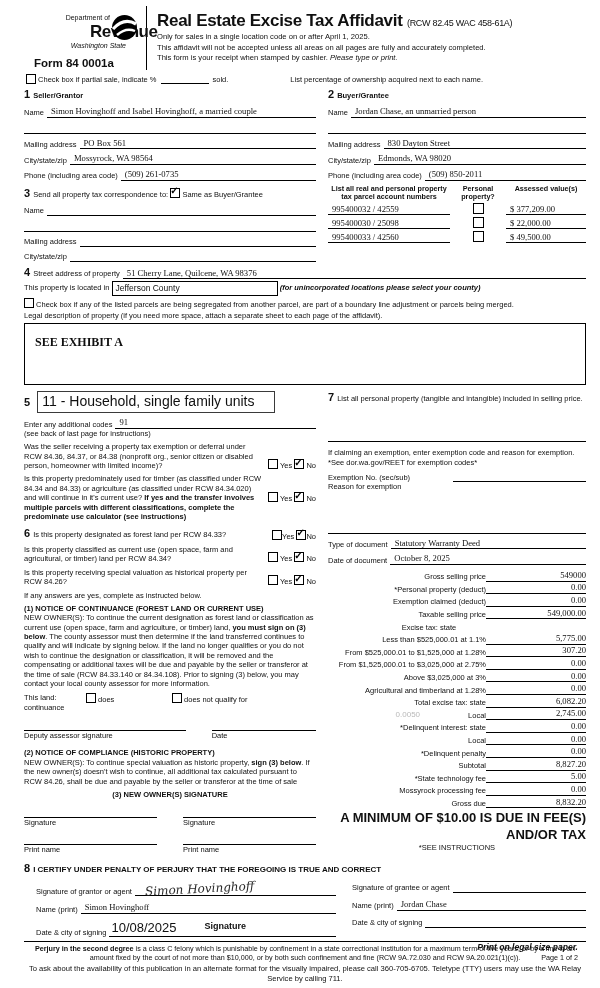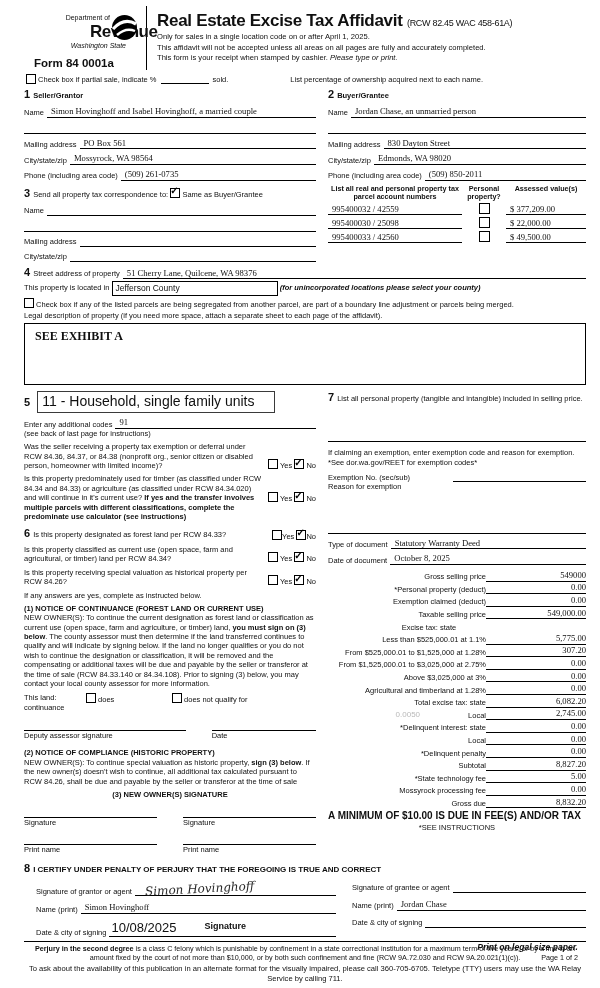--- a/index.html
+++ b/index.html
@@ -24,48 +24,48 @@
   .partial .shortline{display:inline-block;width:48px;border-bottom:1px solid #000;margin:0 4px;}
   .partial .right{margin-left:62px;}
   .cols{display:grid;grid-template-columns:292px 1fr;column-gap:12px;}
   .secnum{font-weight:bold;font-size:11px;margin-right:3px;}
   .sectitle{font-weight:bold;font-size:7.5px;}
   .frow{display:flex;align-items:flex-end;margin-top:4px;}
   .frow .lbl{white-space:nowrap;margin-right:3px;}
   .fill{flex:1;border-bottom:1px solid #000;min-height:10px;}
   .val{font-family:"Liberation Serif",serif;font-size:8.6px;padding-left:4px;}
   .blankline{border-bottom:1px solid #000;height:11px;margin-top:4px;}
-  .pt-grid{display:grid;grid-template-columns:1fr 44px 80px;column-gap:0;margin-top:2px;}
+  .pt-grid{display:grid;grid-template-columns:1fr 44px 80px;column-gap:6px;margin-top:2px;}
   .pt-h{font-weight:bold;text-align:center;font-size:7.2px;line-height:1.15;}
   .pt-cell{border-bottom:1px solid #000;min-height:11px;display:flex;align-items:flex-end;}
   .pt-cb{display:flex;justify-content:center;align-items:flex-end;padding-bottom:1px;}
   .pt-cb .cb{width:9px;height:9px;}
   .sec4 .countybox{display:inline-block;border:1px solid #000;width:158px;padding:1px 3px;font-size:8.5px;vertical-align:middle;}
   .boldital{font-weight:bold;font-style:italic;}
-  .legalbox{border:1.5px solid #000;height:62px;margin-top:2px;padding:5px 10px;box-sizing:border-box;}
+  .legalbox{border:1.5px solid #000;height:62px;margin-top:2px;padding:11px 10px;box-sizing:border-box;}
   .exhibit{font-family:"Liberation Serif",serif;font-weight:bold;font-size:12px;}
   .codebox{border:1.5px solid #3a3a3a;width:228px;padding:1.5px 4px;font-size:14px;display:inline-block;}
   .q{display:flex;margin-top:4px;}
   .q .qtext{flex:1;padding-right:4px;}
   .yn{white-space:nowrap;align-self:flex-end;}
   .yn.mid{align-self:center;}
   .notice-title{font-weight:bold;margin-top:4px;}
   .landrow{display:flex;margin-top:5px;}
   .landrow .c1{width:62px;}
   .landrow .c2{width:86px;}
   .sig2{display:grid;grid-template-columns:1fr 1fr;column-gap:26px;}
   .sigline{border-bottom:1px solid #000;height:12px;}
   .sigcap{margin-bottom:4px;}
   .center{text-align:center;}
   .trow{display:flex;justify-content:flex-end;align-items:flex-end;height:12.6px;}
   .trow .tlabel{white-space:nowrap;}
   .trow .leader{width:40px;border-bottom:1px solid #000;}
   .trow .tval{min-width:60px;border-bottom:1px solid #000;text-align:right;font-family:"Liberation Serif",serif;font-size:8.6px;}
   .trow .pref{color:#b9b9b9;margin-right:48px;font-size:8px;}
-  .minnote{font-weight:bold;font-size:10px;text-align:left;margin-top:2px;}
+  .minnote{font-weight:bold;font-size:13px;text-align:right;margin-top:2px;}
   .sec8row{display:grid;grid-template-columns:300px 1fr;column-gap:16px;padding-left:12px;}
   .s8line{display:flex;align-items:flex-end;margin-top:6px;}
   .s8line .lbl{white-space:nowrap;margin-right:3px;}
   .cursive{font-family:"DejaVu Serif",serif;font-style:italic;font-size:12px;color:#2b2b2b;transform:rotate(-3deg);display:inline-block;margin-bottom:-4px;padding-left:10px;}
   .bigdate{font-size:13px;font-family:"Liberation Sans",sans-serif;margin-bottom:-4px;padding-left:2px;}
   .cityb{font-weight:bold;font-size:9px;padding-left:28px;position:relative;top:-3px;}
   .perjury{font-size:7.2px;margin-top:4px;border-top:1.5px solid #000;padding-top:2px;text-align:center;}
   .tty{font-size:7.6px;text-align:center;margin-top:2px;}
   .footrow{display:flex;align-items:flex-start;margin-top:8px;}
   .rev{font-size:6.8px;margin-left:66px;}

